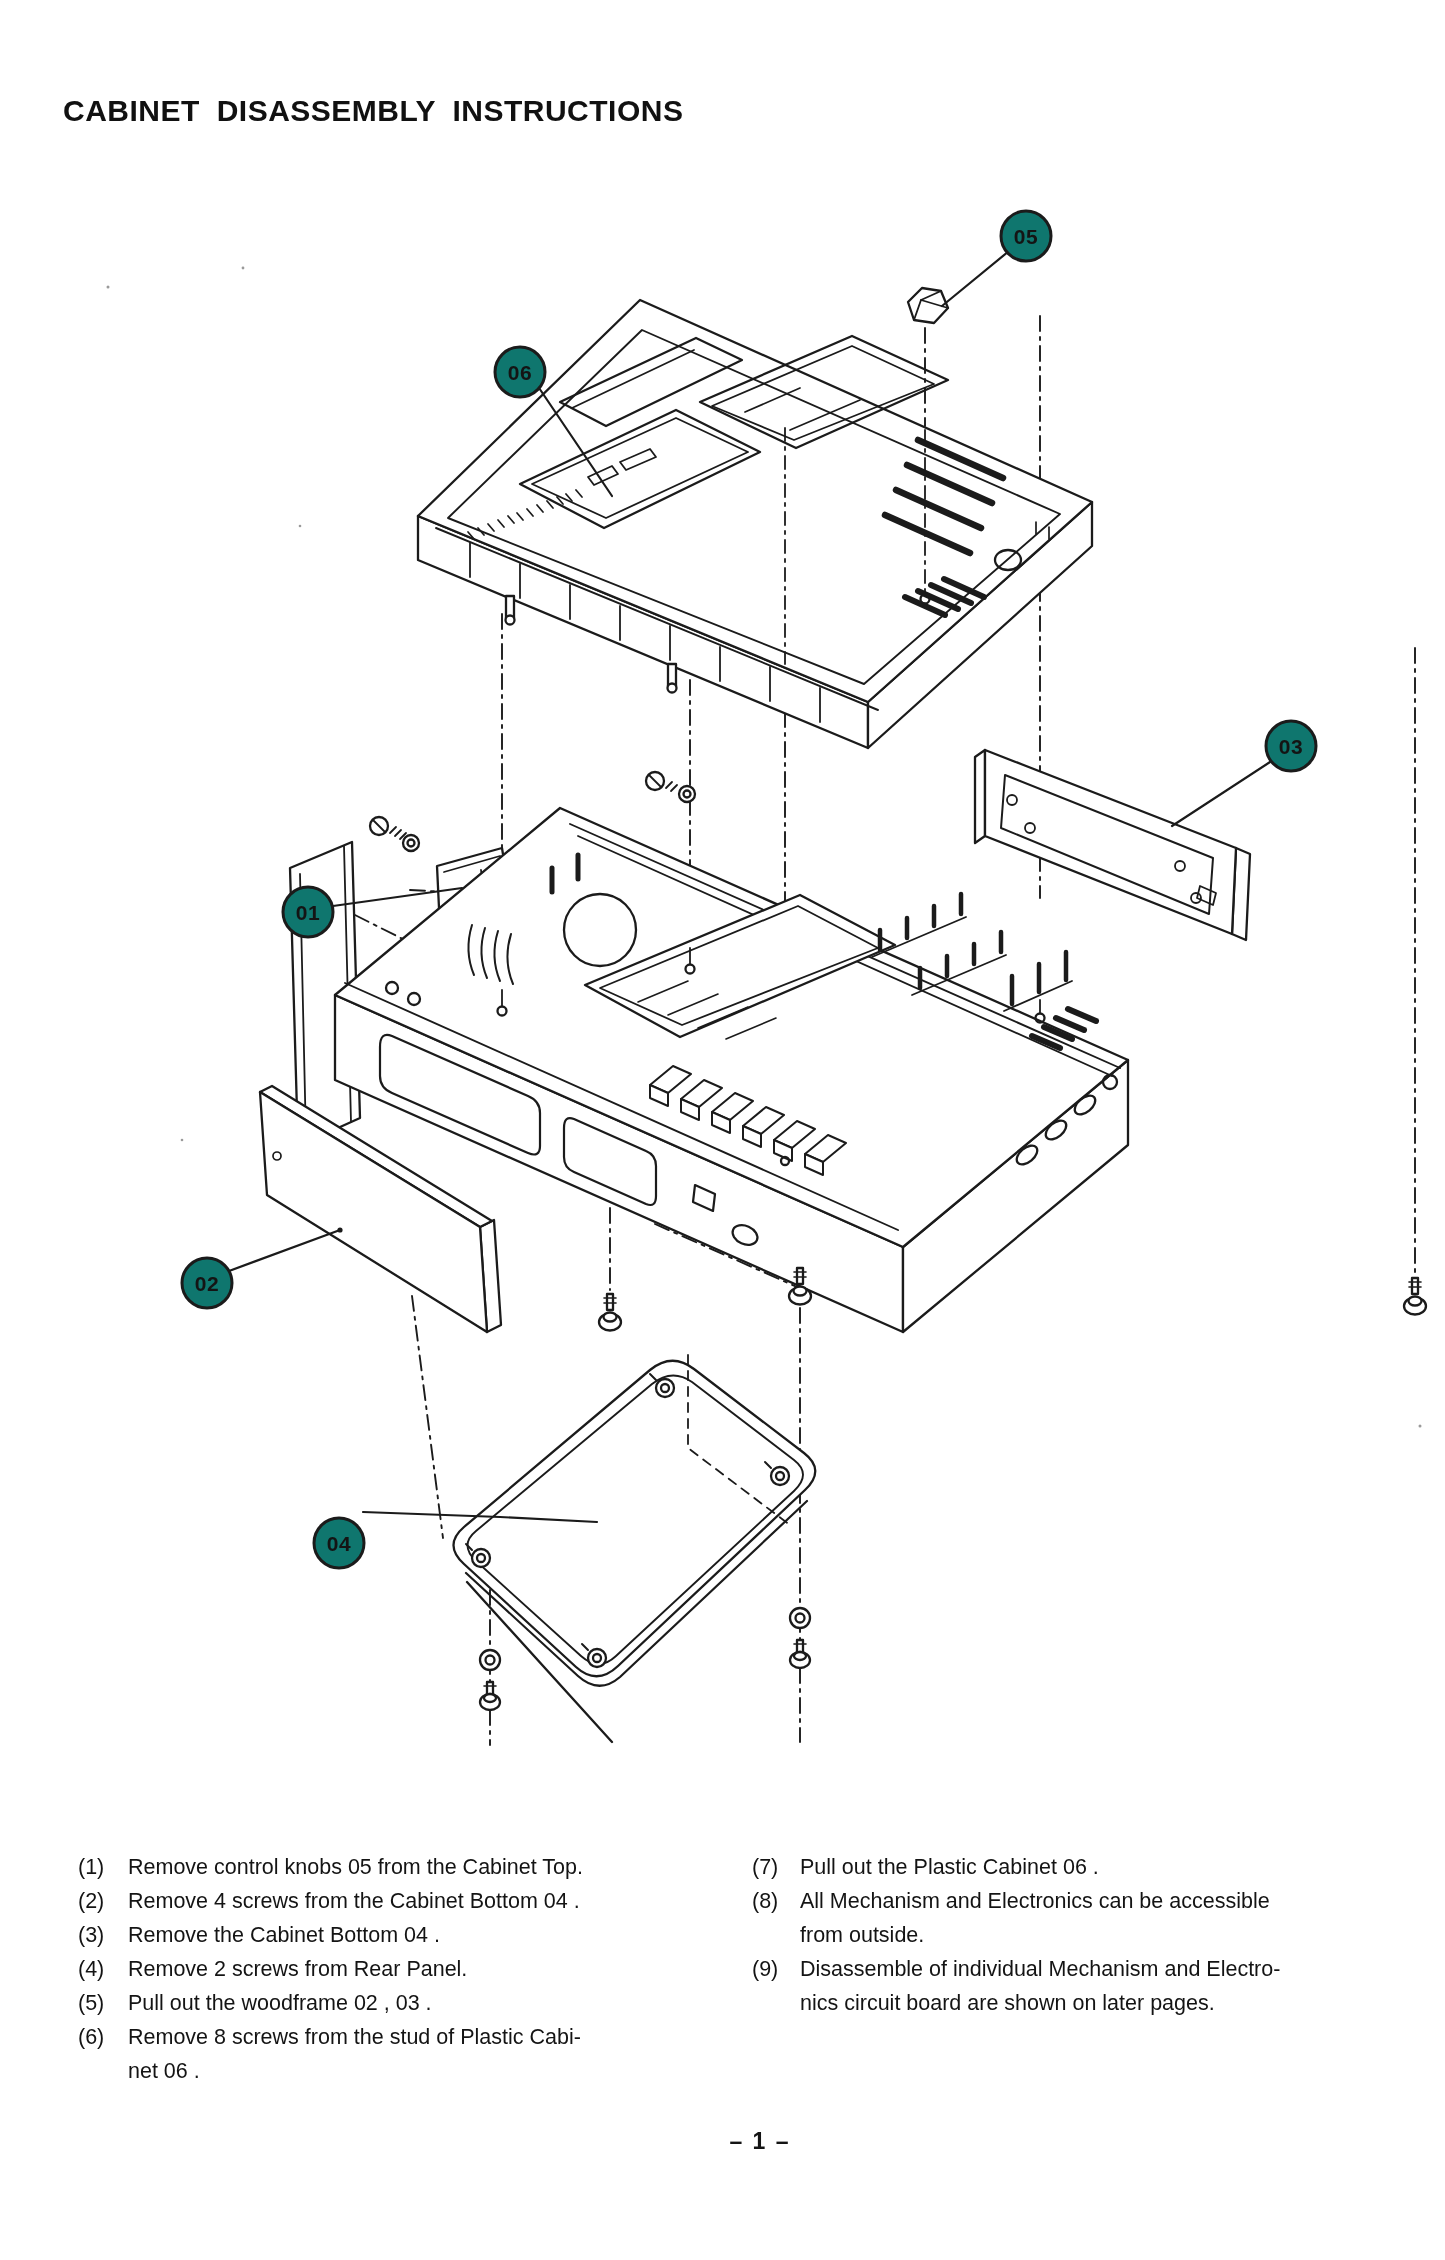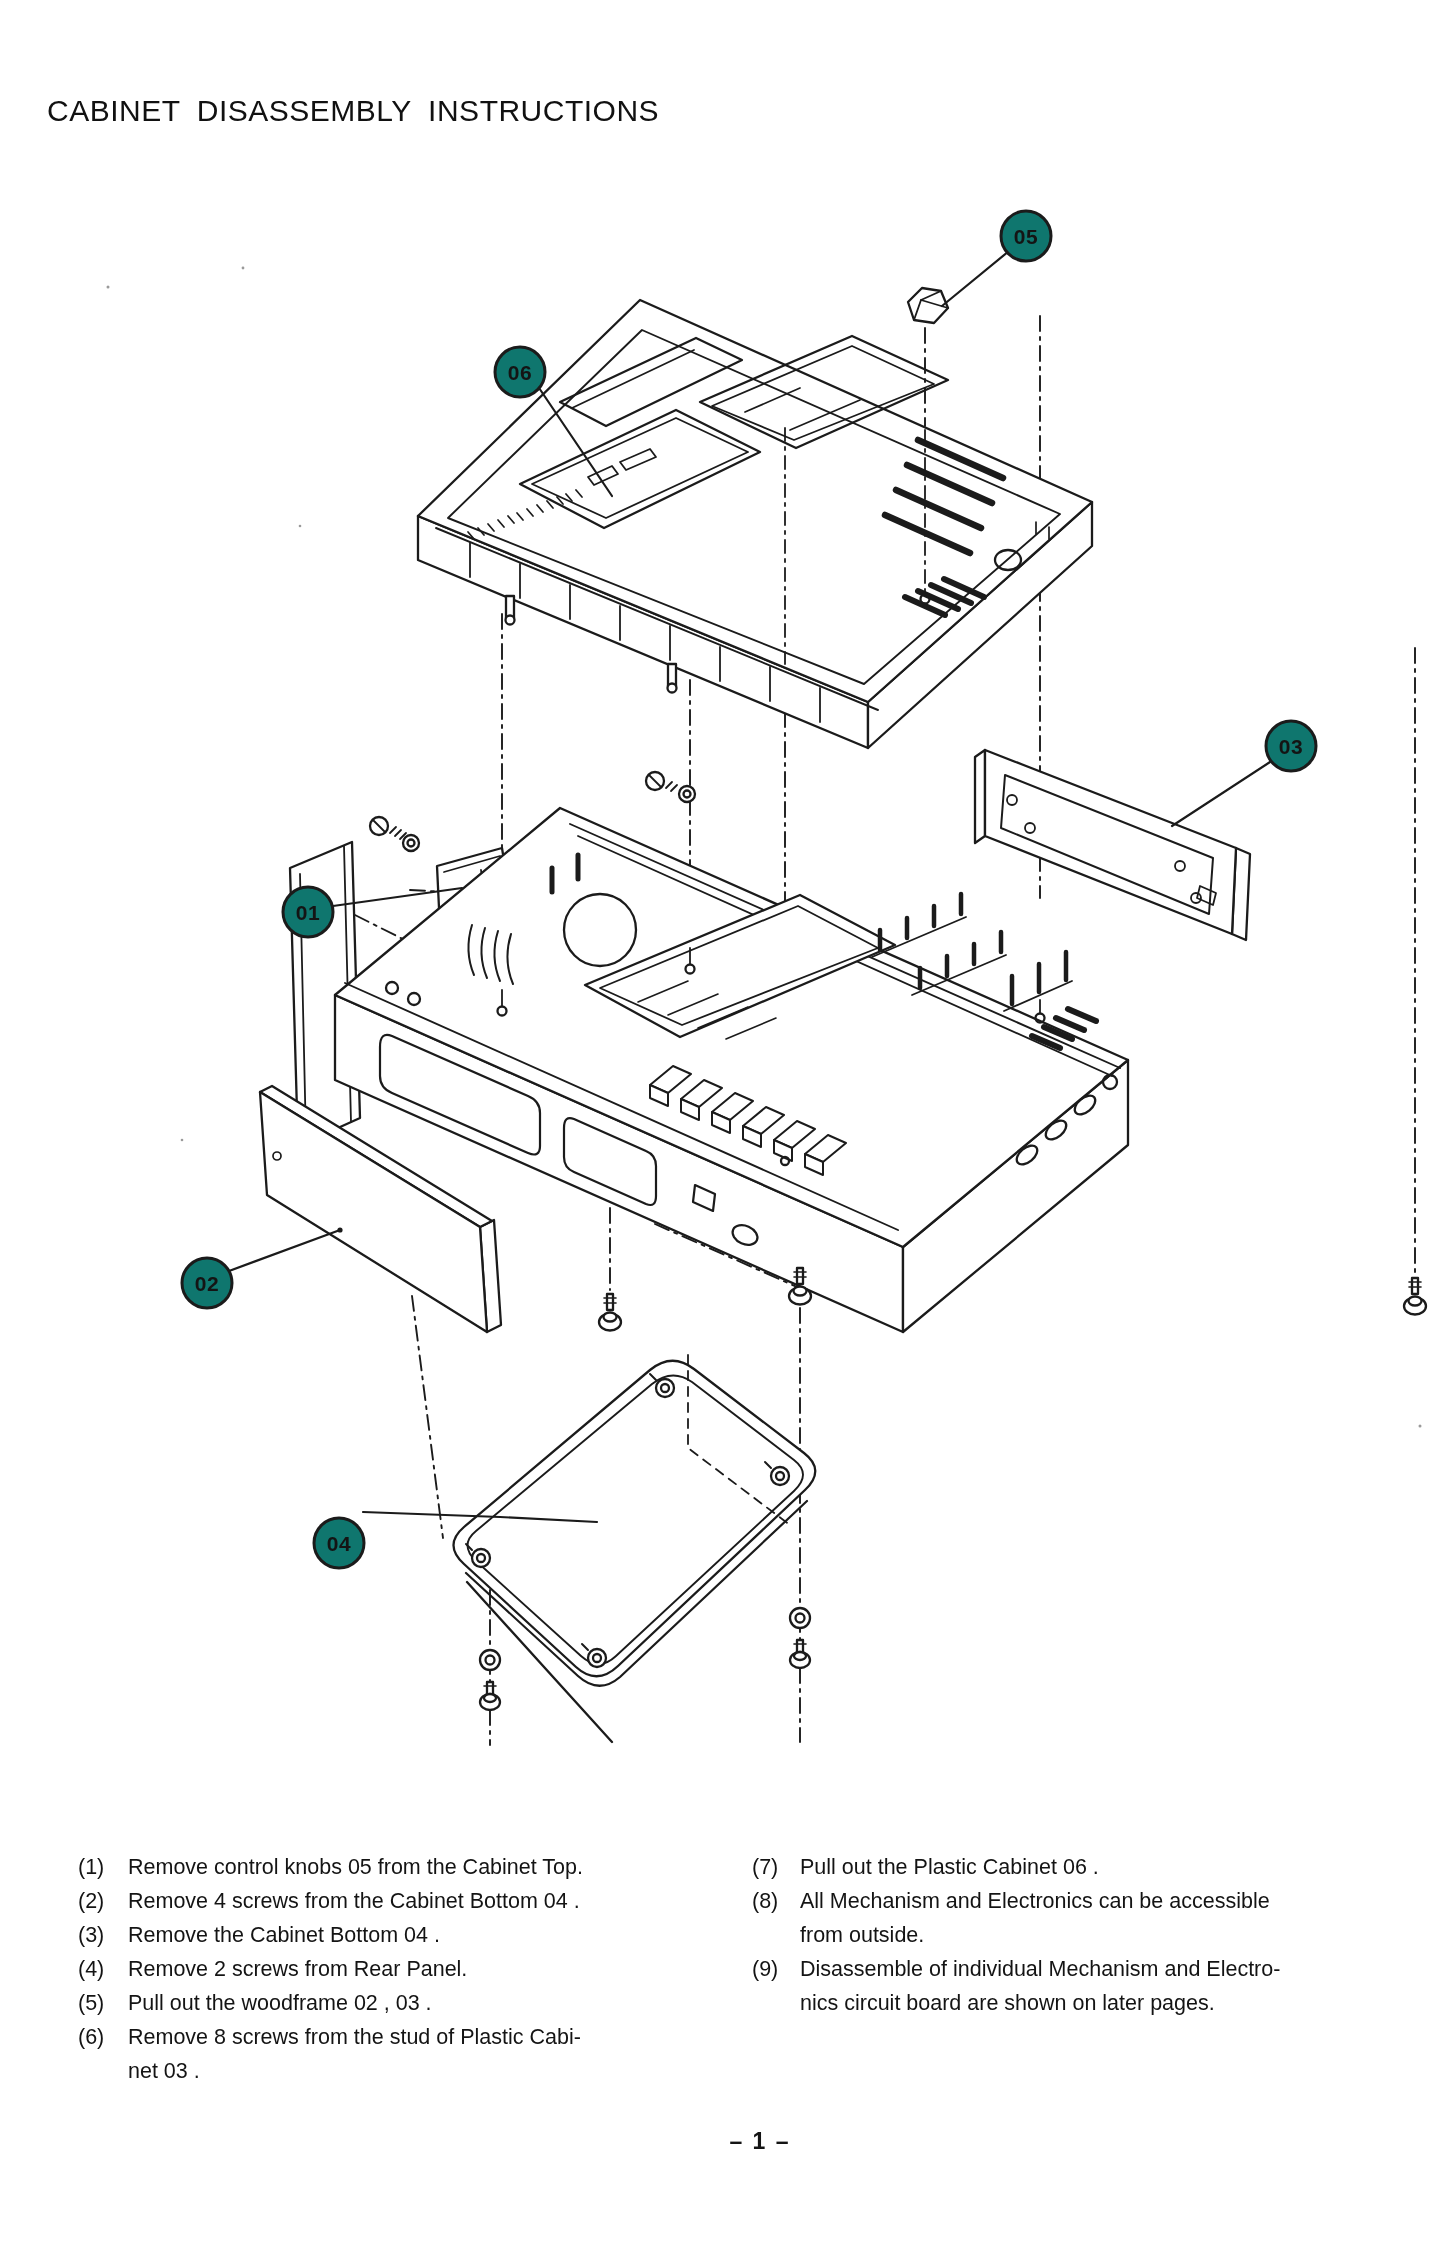--- a/index.html
+++ b/index.html
@@ -2,22 +2,22 @@
 <html><head>
 <meta charset="utf-8">
 <style>
   html,body{margin:0;padding:0;background:#e8e8e8;}
   #page{
     position:relative;width:1445px;height:2260px;margin:0 auto;
     background:#ffffff;overflow:hidden;
     font-family:"Liberation Sans", sans-serif;color:#161616;
   }
   #page-title{
-    position:absolute;left:47px;top:94px;
-    font-size:30px;font-weight:400;letter-spacing:.5px;word-spacing:8px;
+    position:absolute;left:63px;top:94px;
+    font-size:30px;font-weight:700;letter-spacing:.5px;word-spacing:8px;
     color:#111;
     text-align:center;
   }
   #diagram-svg{position:absolute;left:0;top:0;}
   .callout{
     position:absolute;width:47px;height:47px;border:3.2px solid #1b1b1b;border-radius:50%;
     background:#0f766e;display:flex;align-items:center;justify-content:center;
     font-size:21px;font-weight:700;color:#141414;transform:translate(-50%,-50%);
     letter-spacing:.5px;z-index:5;
   }
@@ -424,21 +424,21 @@
       <div class="ins-row">
         <span class="ins-num">(5)</span>
         <div class="ins-text">
             <div>Pull out the woodframe 02 , 03 .</div>
           </div>
       </div>
       <div class="ins-row">
         <span class="ins-num">(6)</span>
         <div class="ins-text">
           <div>Remove 8 screws from the stud of Plastic Cabi-</div>
-          <div>net 03 .</div>
+          <div>net 06 .</div>
         </div>
       </div>
     </div>
     <div class="ins-col" id="ins-col-right">
       <div class="ins-row">
         <span class="ins-num">(7)</span>
         <div class="ins-text">
             <div>Pull out the Plastic Cabinet 06 .</div>
           </div>
       </div>

